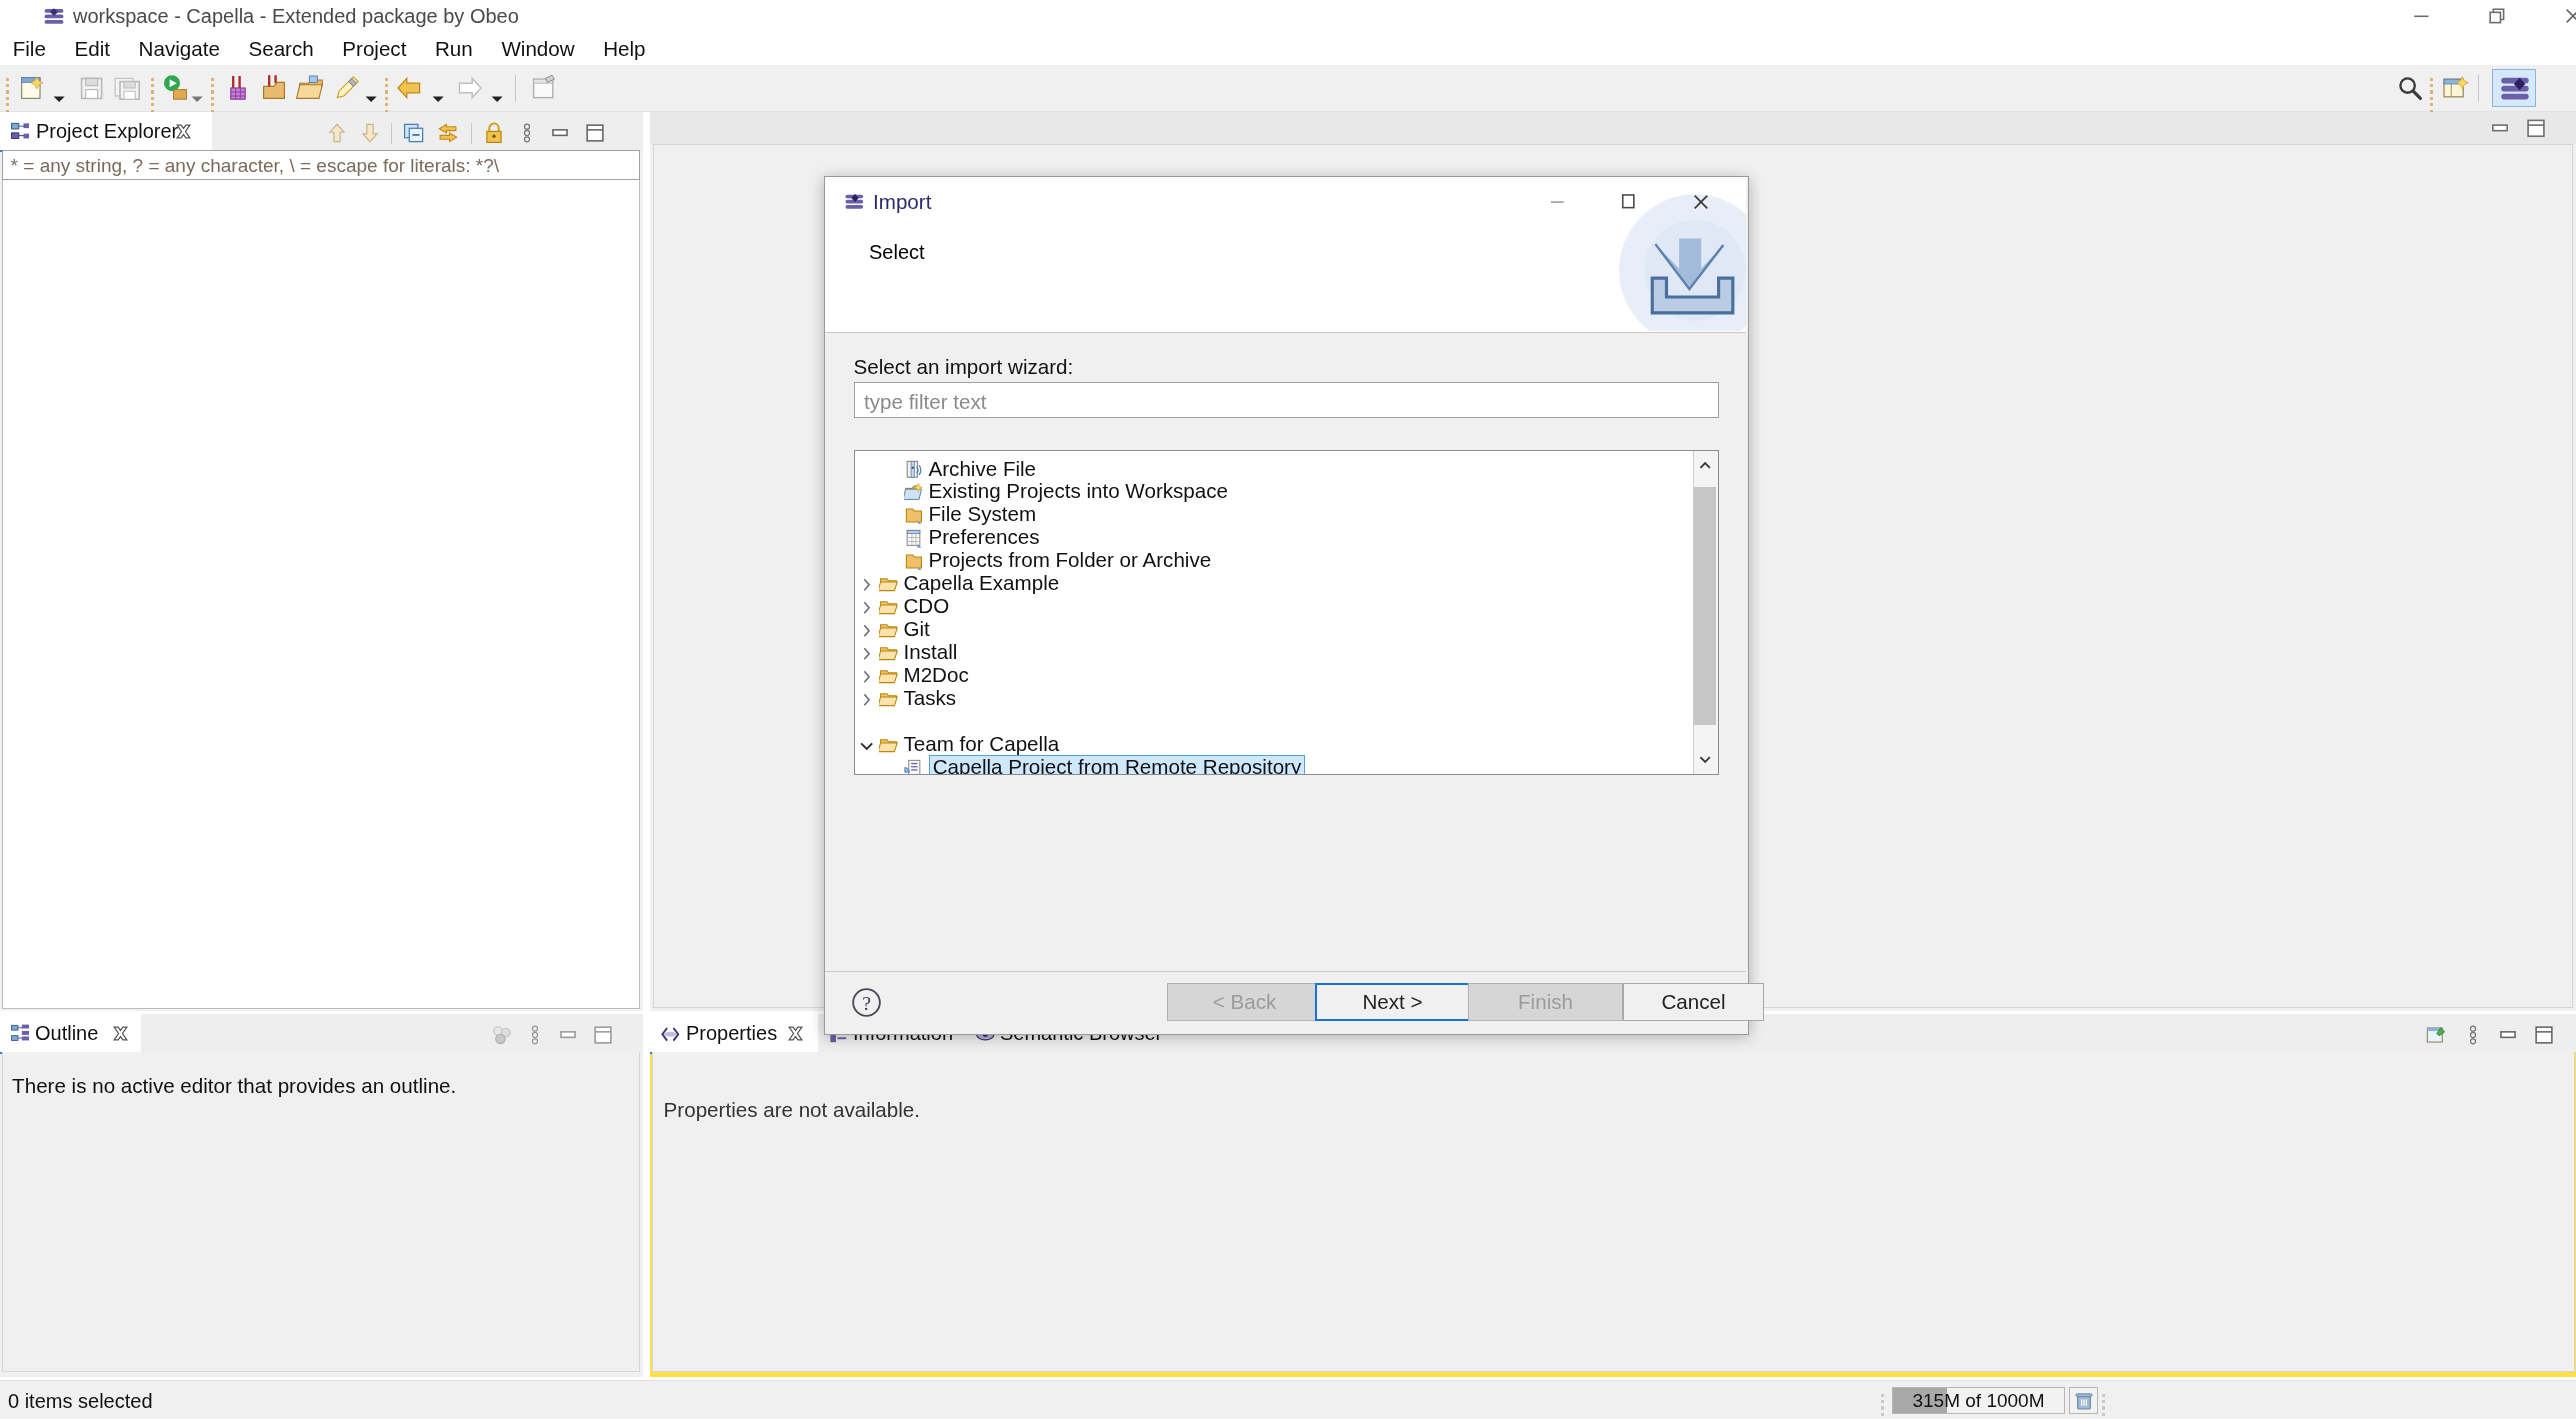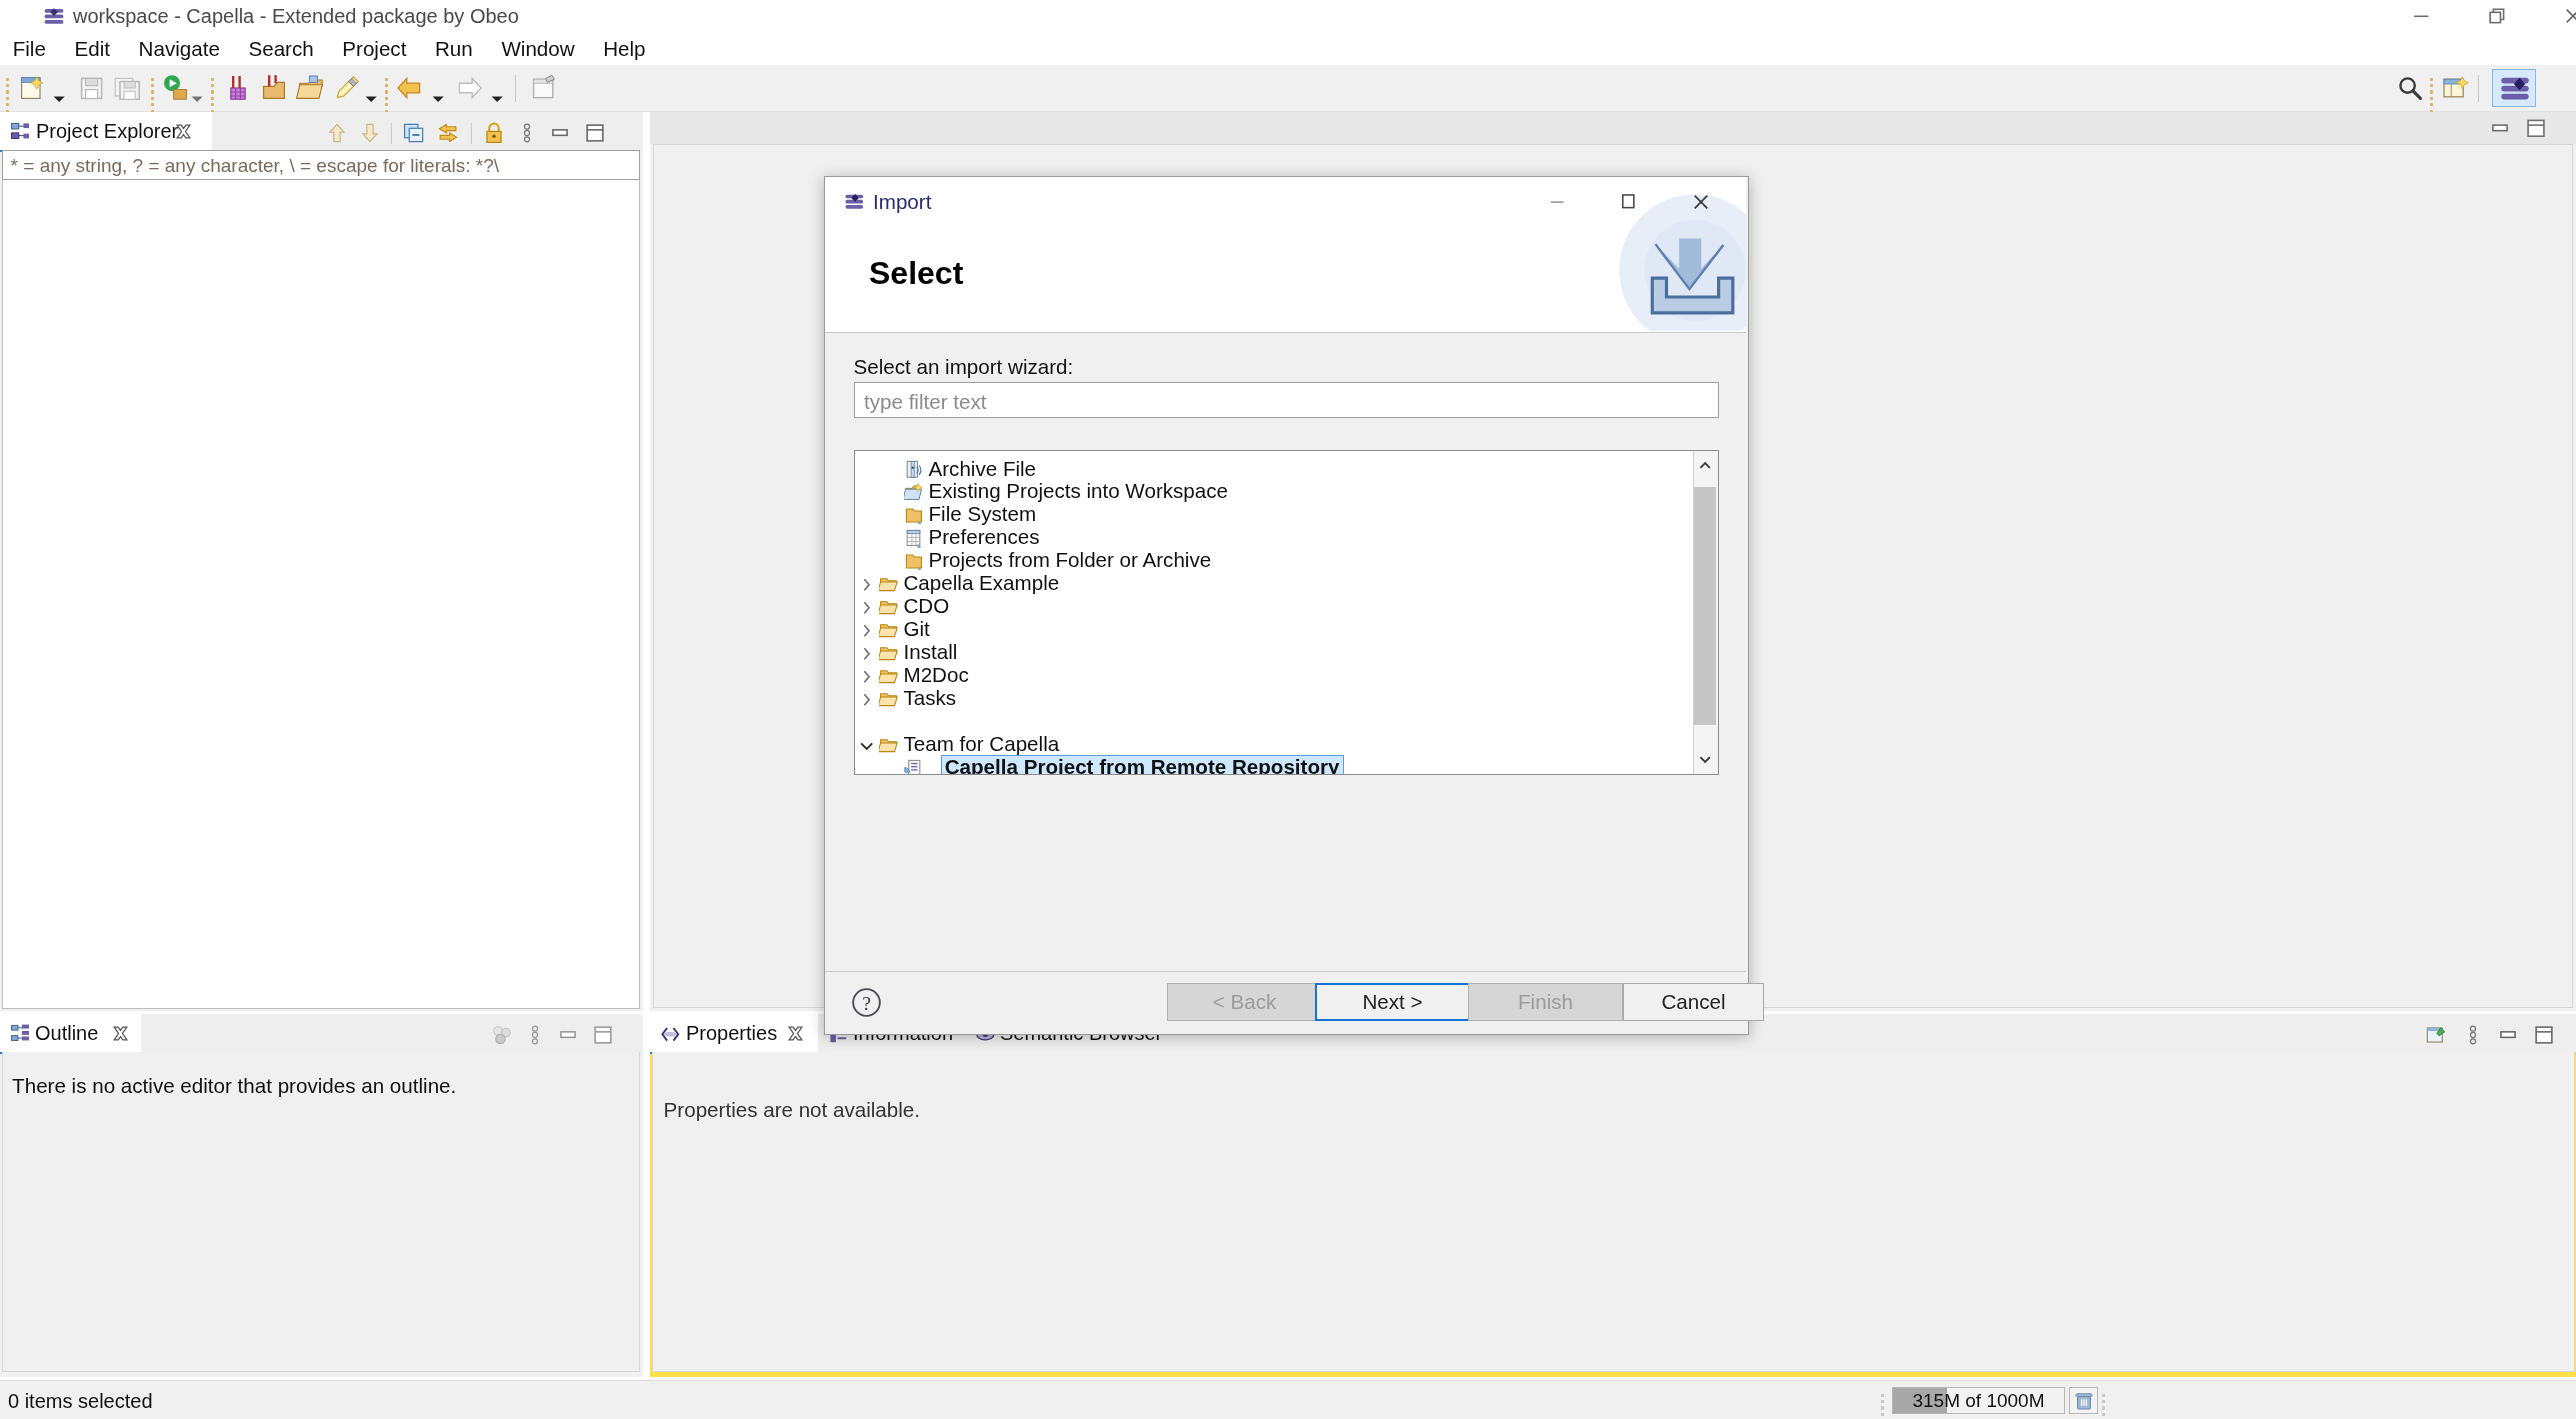--- a/index.html
+++ b/index.html
@@ -107,21 +107,21 @@
   #dialog{
     position:absolute;left:824px;top:176px;width:923px;height:857px;
     background:#f0f0f0;border:0.8px solid #9a9a9a;
     box-shadow:0 2.4px 14.3px rgba(0,0,0,.28);
   }
   #dlg-header{position:absolute;left:0;top:0;width:921px;height:155px;background:#ffffff;border-bottom:0.8px solid #c8c8c8;overflow:hidden;}
   #dlg-titlebar{position:absolute;left:0;top:0;width:921px;height:49px;}
   #dlg-ticon{position:absolute;left:19px;top:14.3px;width:20.6px;height:20.6px;}
   #dlg-title{position:absolute;left:48px;top:12.7px;height:24px;line-height:24px;font-size:20.6px;color:#2b2b6b;}
   .dwbtn{position:absolute;top:0;width:71px;height:49px;display:flex;align-items:center;justify-content:center;}
-  #dlg-heading{position:absolute;left:44px;top:80px;height:32px;line-height:32px;font-size:32px;font-weight:bold;color:#000;}
+  #dlg-heading{position:absolute;left:44px;top:59px;height:32px;line-height:32px;font-size:20px;font-weight:normal;color:#000;}
   #dlg-banner{position:absolute;right:0;top:0;width:238px;height:154px;overflow:hidden;}
   #dlg-content{position:absolute;left:0;top:156px;width:921px;height:638px;background:#f0f0f0;}
   #dlg-prompt{position:absolute;left:28.5px;top:22px;font-size:20.6px;color:#111;}
   #dlg-filter{
     position:absolute;left:28.5px;top:49px;width:865px;height:36px;
     background:#ffffff;border:0.8px solid #9e9e9e;box-sizing:border-box;
   }
   #dlg-filter span{position:absolute;left:9.5px;top:5.5px;height:25px;line-height:25px;font-size:20.6px;color:#8a8a8a;}
   #dlg-tree{
     position:absolute;left:28.5px;top:97px;width:865px;height:325px;
@@ -767,21 +767,21 @@
           <span class="tlb" style="left: 49px;">Team for Capella</span>
         </div>
         <div class="trow sel" style="top: 302px;">
           <span class="tic" style="left: 49px;"><svg width="20.6" height="20.6" viewBox="0 0 26 26">
               <rect x="6" y="3" width="14" height="19" fill="#f7f7f7" stroke="#8a8a8a" stroke-width="1.3"></rect>
               <line x1="9" y1="7" x2="17" y2="7" stroke="#6a5fa8" stroke-width="1.6"></line>
               <line x1="9" y1="11" x2="17" y2="11" stroke="#6a5fa8" stroke-width="1.6"></line>
               <line x1="9" y1="15" x2="17" y2="15" stroke="#6a5fa8" stroke-width="1.6"></line>
               <path d="M1 12 a6 6 0 0 1 6 6 l-6 0 z" fill="#8ab4dd" stroke="#4a7fb5" stroke-width="1"></path>
             </svg></span>
-          <span class="tlb" style="left: 86px; font-weight: bold;">Capella Project from Remote Repository</span>
+          <span class="tlb" style="left: 74px;">Capella Project from Remote Repository</span>
         </div>
         <div id="tree-sb">
         <div class="arrw" style="top:0;">
           <svg width="14.3" height="11" viewBox="0 0 18 14">
               <path d="M3 10 L9 4 L15 10" fill="none" stroke="#3a3a3a" stroke-width="2.4"></path>
             </svg>
         </div>
         <div id="tree-thumb"></div>
         <div class="arrw" style="bottom:0;">
           <svg width="14.3" height="11" viewBox="0 0 18 14">

